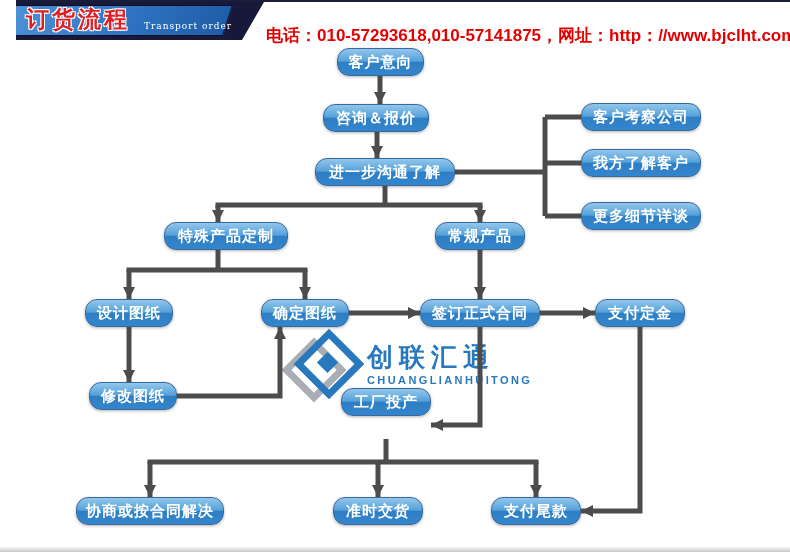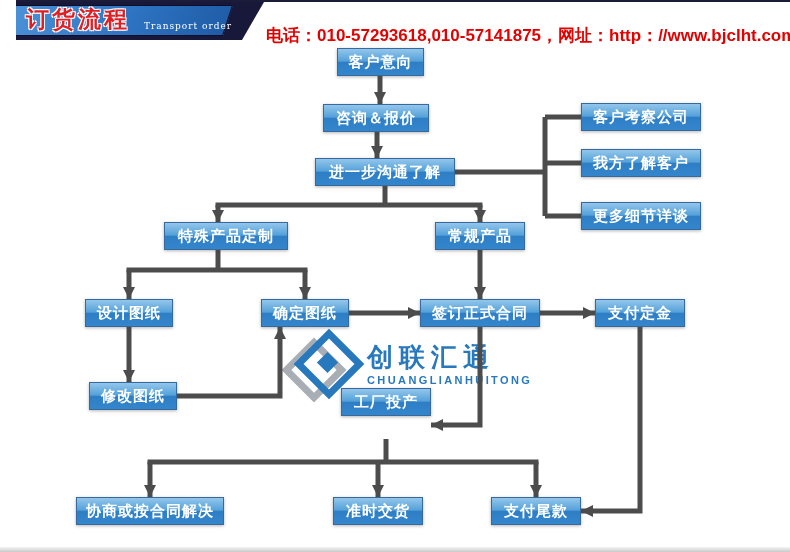--- a/index.html
+++ b/index.html
@@ -34,21 +34,21 @@
   .logo-en { font-size:11px; font-weight:bold; color:#2878be; letter-spacing:2.4px; margin-top:4px; }
 
   
   .connectors { position:absolute; left:0; top:0; z-index:2; pointer-events:none; }
 
   
   .node { position:absolute; height:28px; box-sizing:border-box; z-index:3;
           display:flex; align-items:center; justify-content:center;
           color:#ffffff; font-size:15px; font-weight:bold; letter-spacing:1px; white-space:nowrap;
           background:linear-gradient(to bottom,#93c6ec 0%,#55a2d9 46%,#2e7ec6 52%,#3486cc 100%);
-          border:1px solid #38699c; border-radius:0;
+          border:1px solid #38699c; border-radius:12px;
           box-shadow:0 1px 3px rgba(70,70,70,0.4); }
 
   
   .bottom-edge { position:absolute; bottom:0; left:0; width:790px; height:5px;
                  background:linear-gradient(to bottom,#f4f4f4,#c9c9c9); z-index:4; }
 </style>
 </head>
 <body>
 
 <div class="stage">

